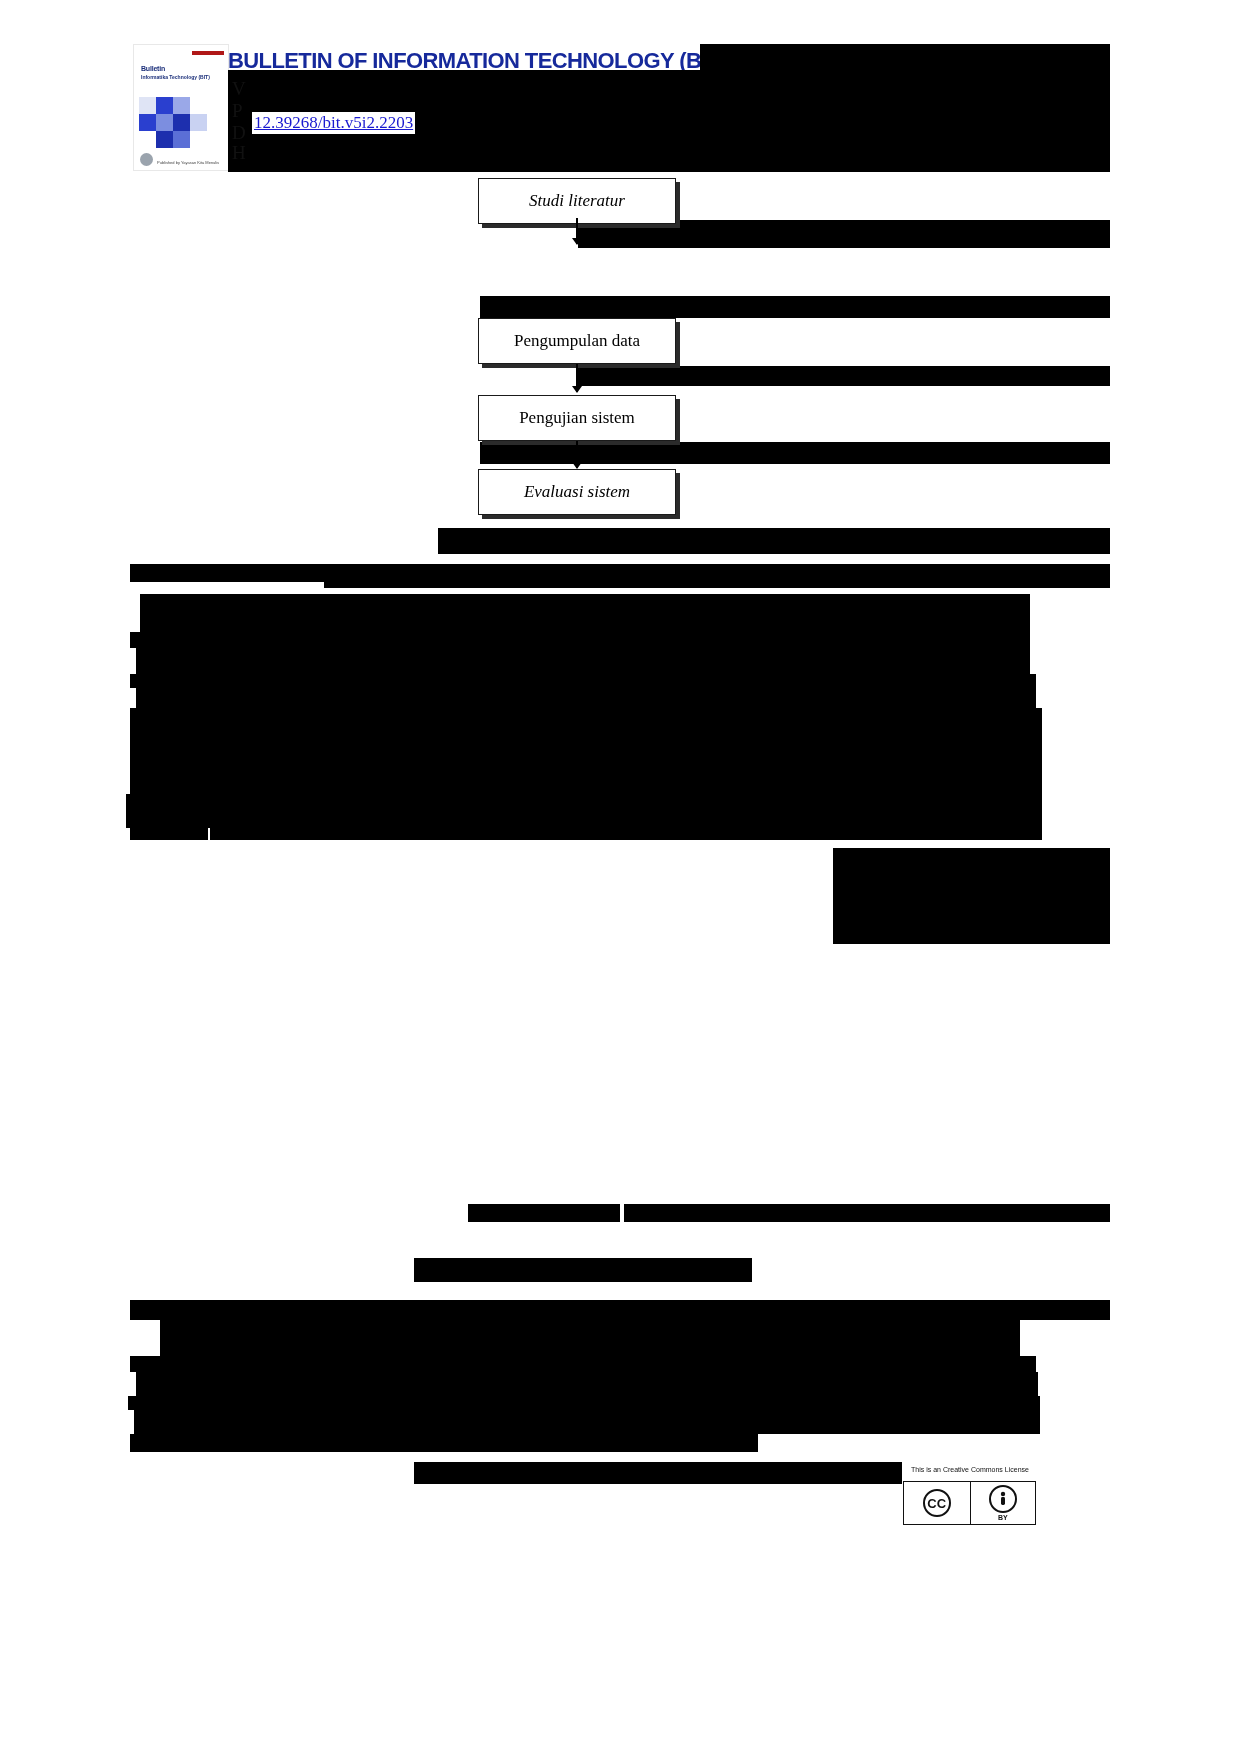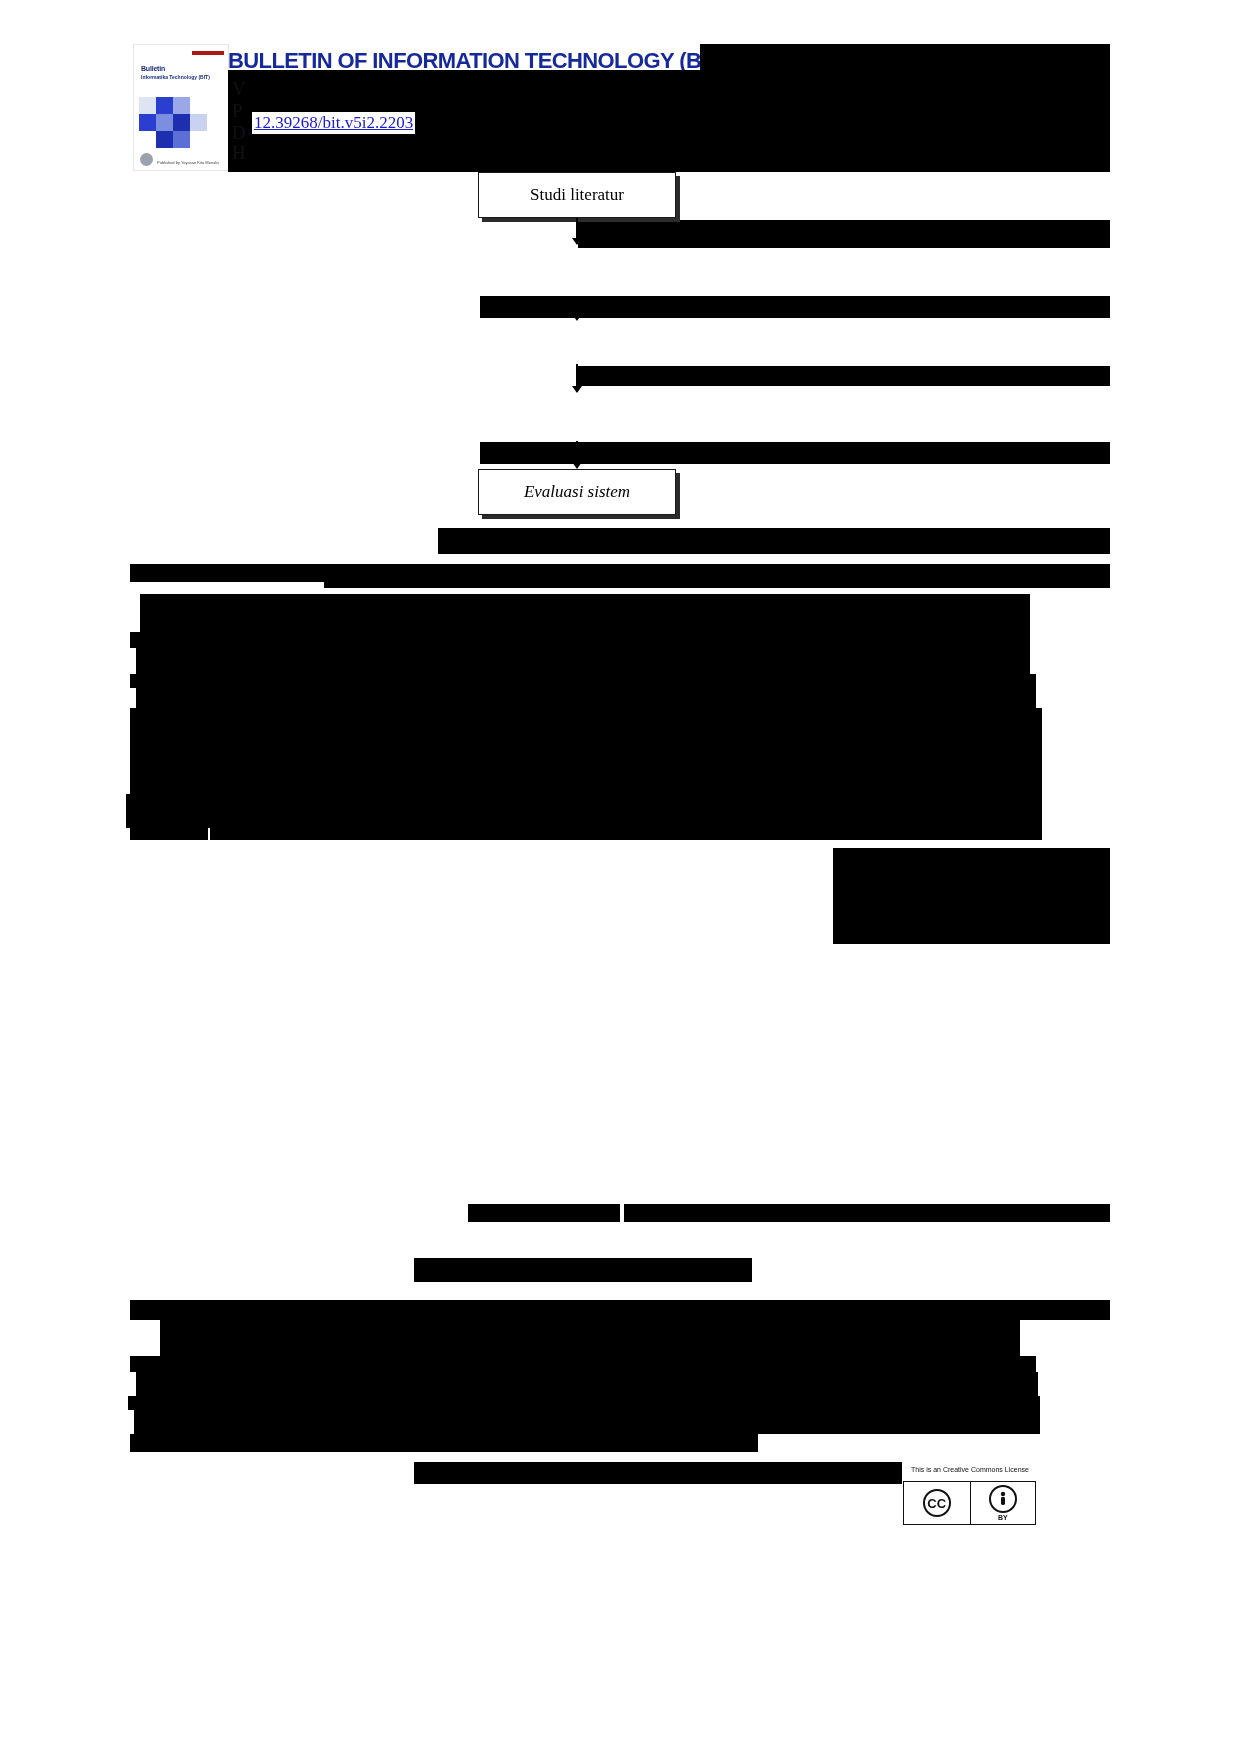--- a/index.html
+++ b/index.html
@@ -269,24 +269,26 @@
   <div id="masthead-fill"></div>
 
   <div class="serif-ghost" style="left:232px; top:78px;">V</div>
   <div class="serif-ghost" style="left:232px; top:100px;">P</div>
   <div class="serif-ghost" style="left:232px; top:122px;">D</div>
   <div class="serif-ghost" style="left:232px; top:142px;">H</div>
 
   <a id="doi-link" href="#">12.39268/bit.v5i2.2203</a>
 
   <div id="flowchart">
-    <div class="fc-box" style="top:0px;">Studi literatur</div>
+    <div class="fc-box" style="top:6px;font-style:italic;">Studi literatur</div>
     <div class="fc-arrow" style="top:46px; height:26px;"></div>
     <div class="fc-arrow" style="top:124px; height:24px;"></div>
+    <div class="fc-box" style="top:146px;">Pengumpulan data</div>
     <div class="fc-arrow" style="top:192px; height:28px;"></div>
+    <div class="fc-box" style="top:223px;">Pengujian sistem</div>
     <div class="fc-arrow" style="top:269px; height:27px;"></div>
     <div class="fc-box" style="top:297px;font-style:italic;">Evaluasi sistem</div>
   </div>
 
   <div id="iot-diagram"></div>
 
   <div id="plant">
     <div class="leaf" style="left:44px; top:6px;  width:34px; height:17px; transform:rotate(-18deg);"></div>
     <div class="leaf" style="left:6px;  top:16px; width:34px; height:17px; transform:rotate(18deg) scaleX(-1);"></div>
     <div class="leaf" style="left:44px; top:30px; width:30px; height:15px; transform:rotate(-14deg);"></div>

